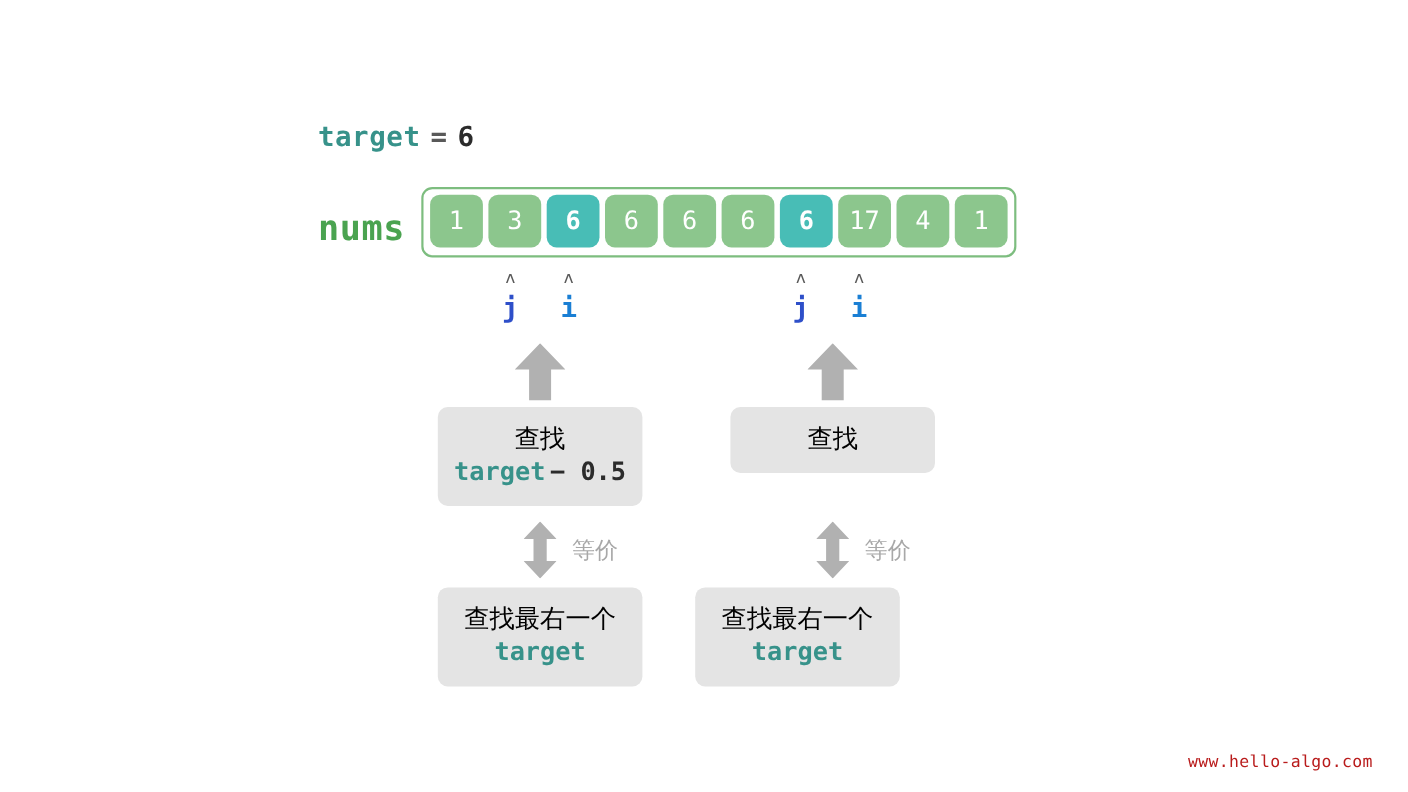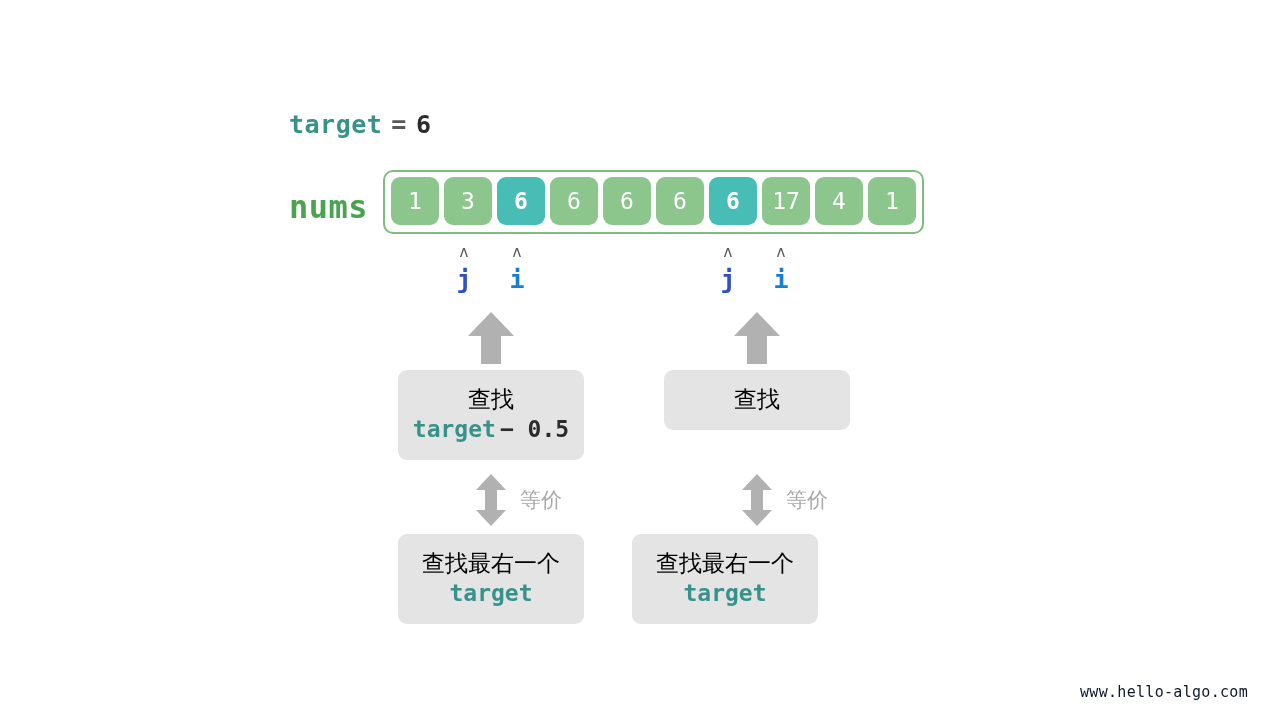--- a/index.html
+++ b/index.html
@@ -152,21 +152,21 @@
     white-space: nowrap;
   }
 
   
   .watermark {
     position: absolute;
     right: 32px;
     bottom: 19px;
     font-family: "DejaVu Sans Mono", monospace;
     font-size: 15px;
-    color: #0f172a;
+    color: #b91c1c;
     letter-spacing: 0.3px;
   }
 </style>
 </head>
 <body>
 
 <div id="stage">
 
   <div class="target-line">
     <span class="tl-var">target</span><span class="tl-eq">=</span><span class="tl-val">6</span>

